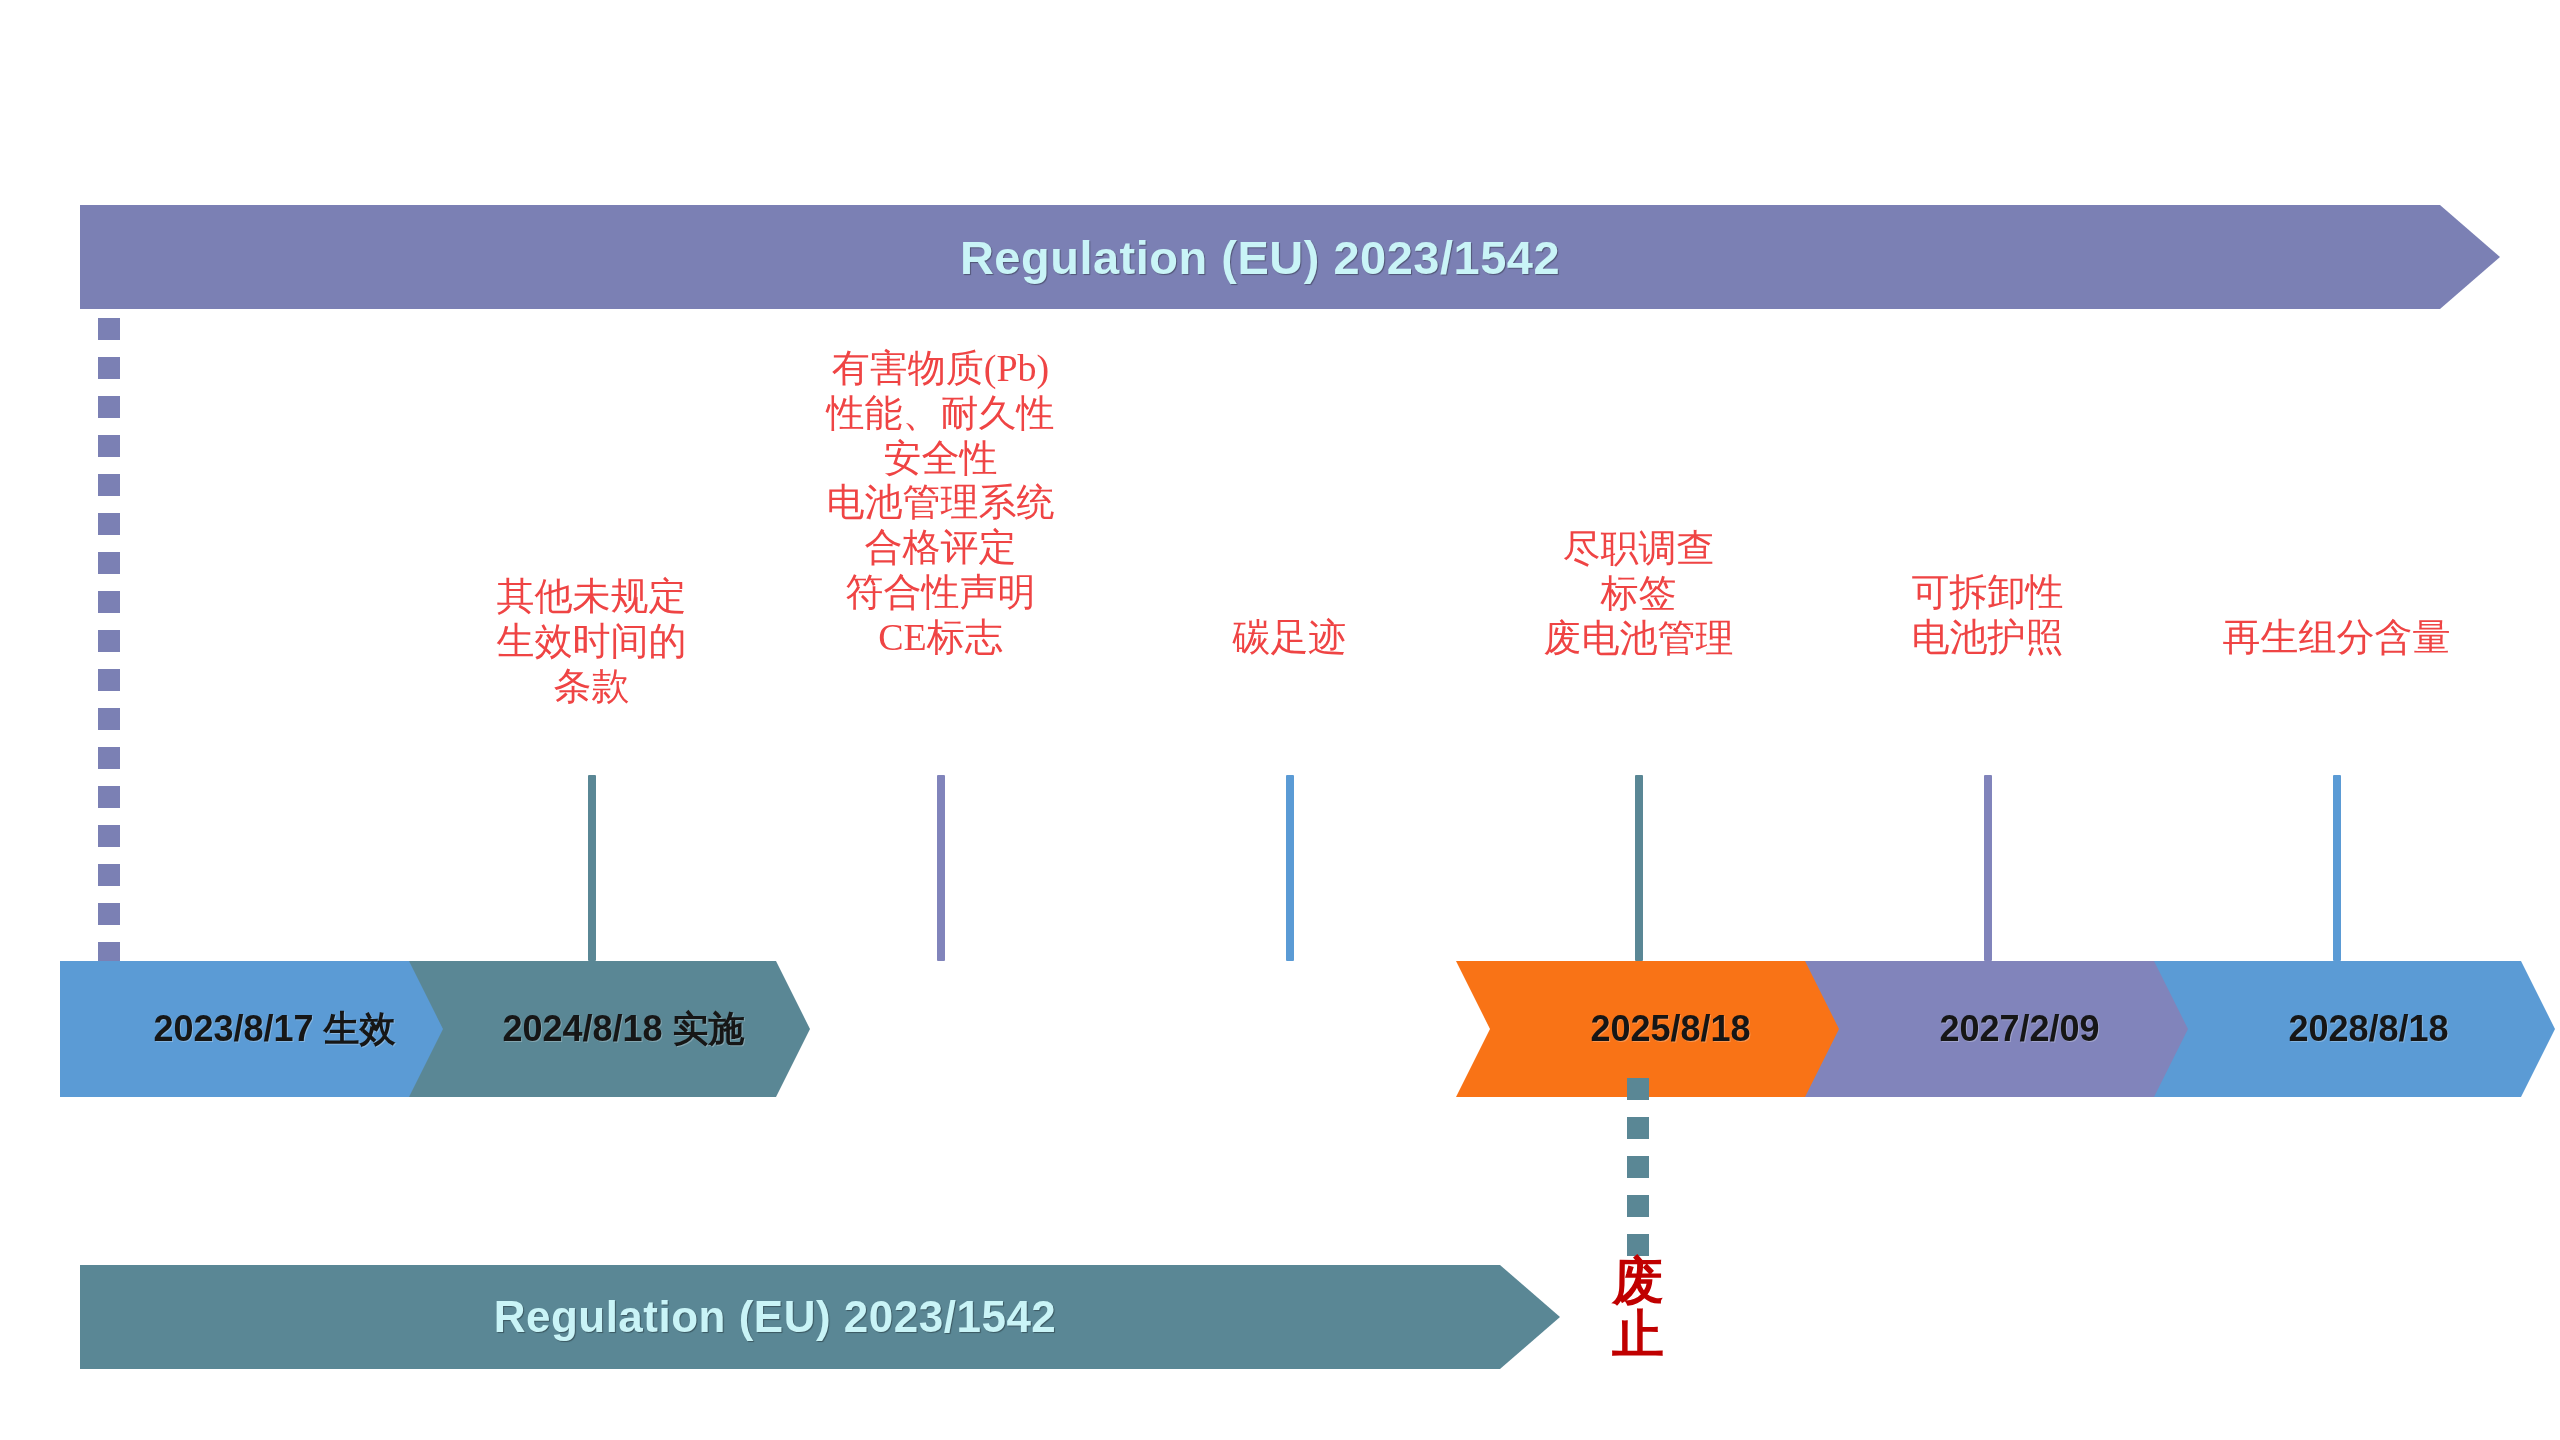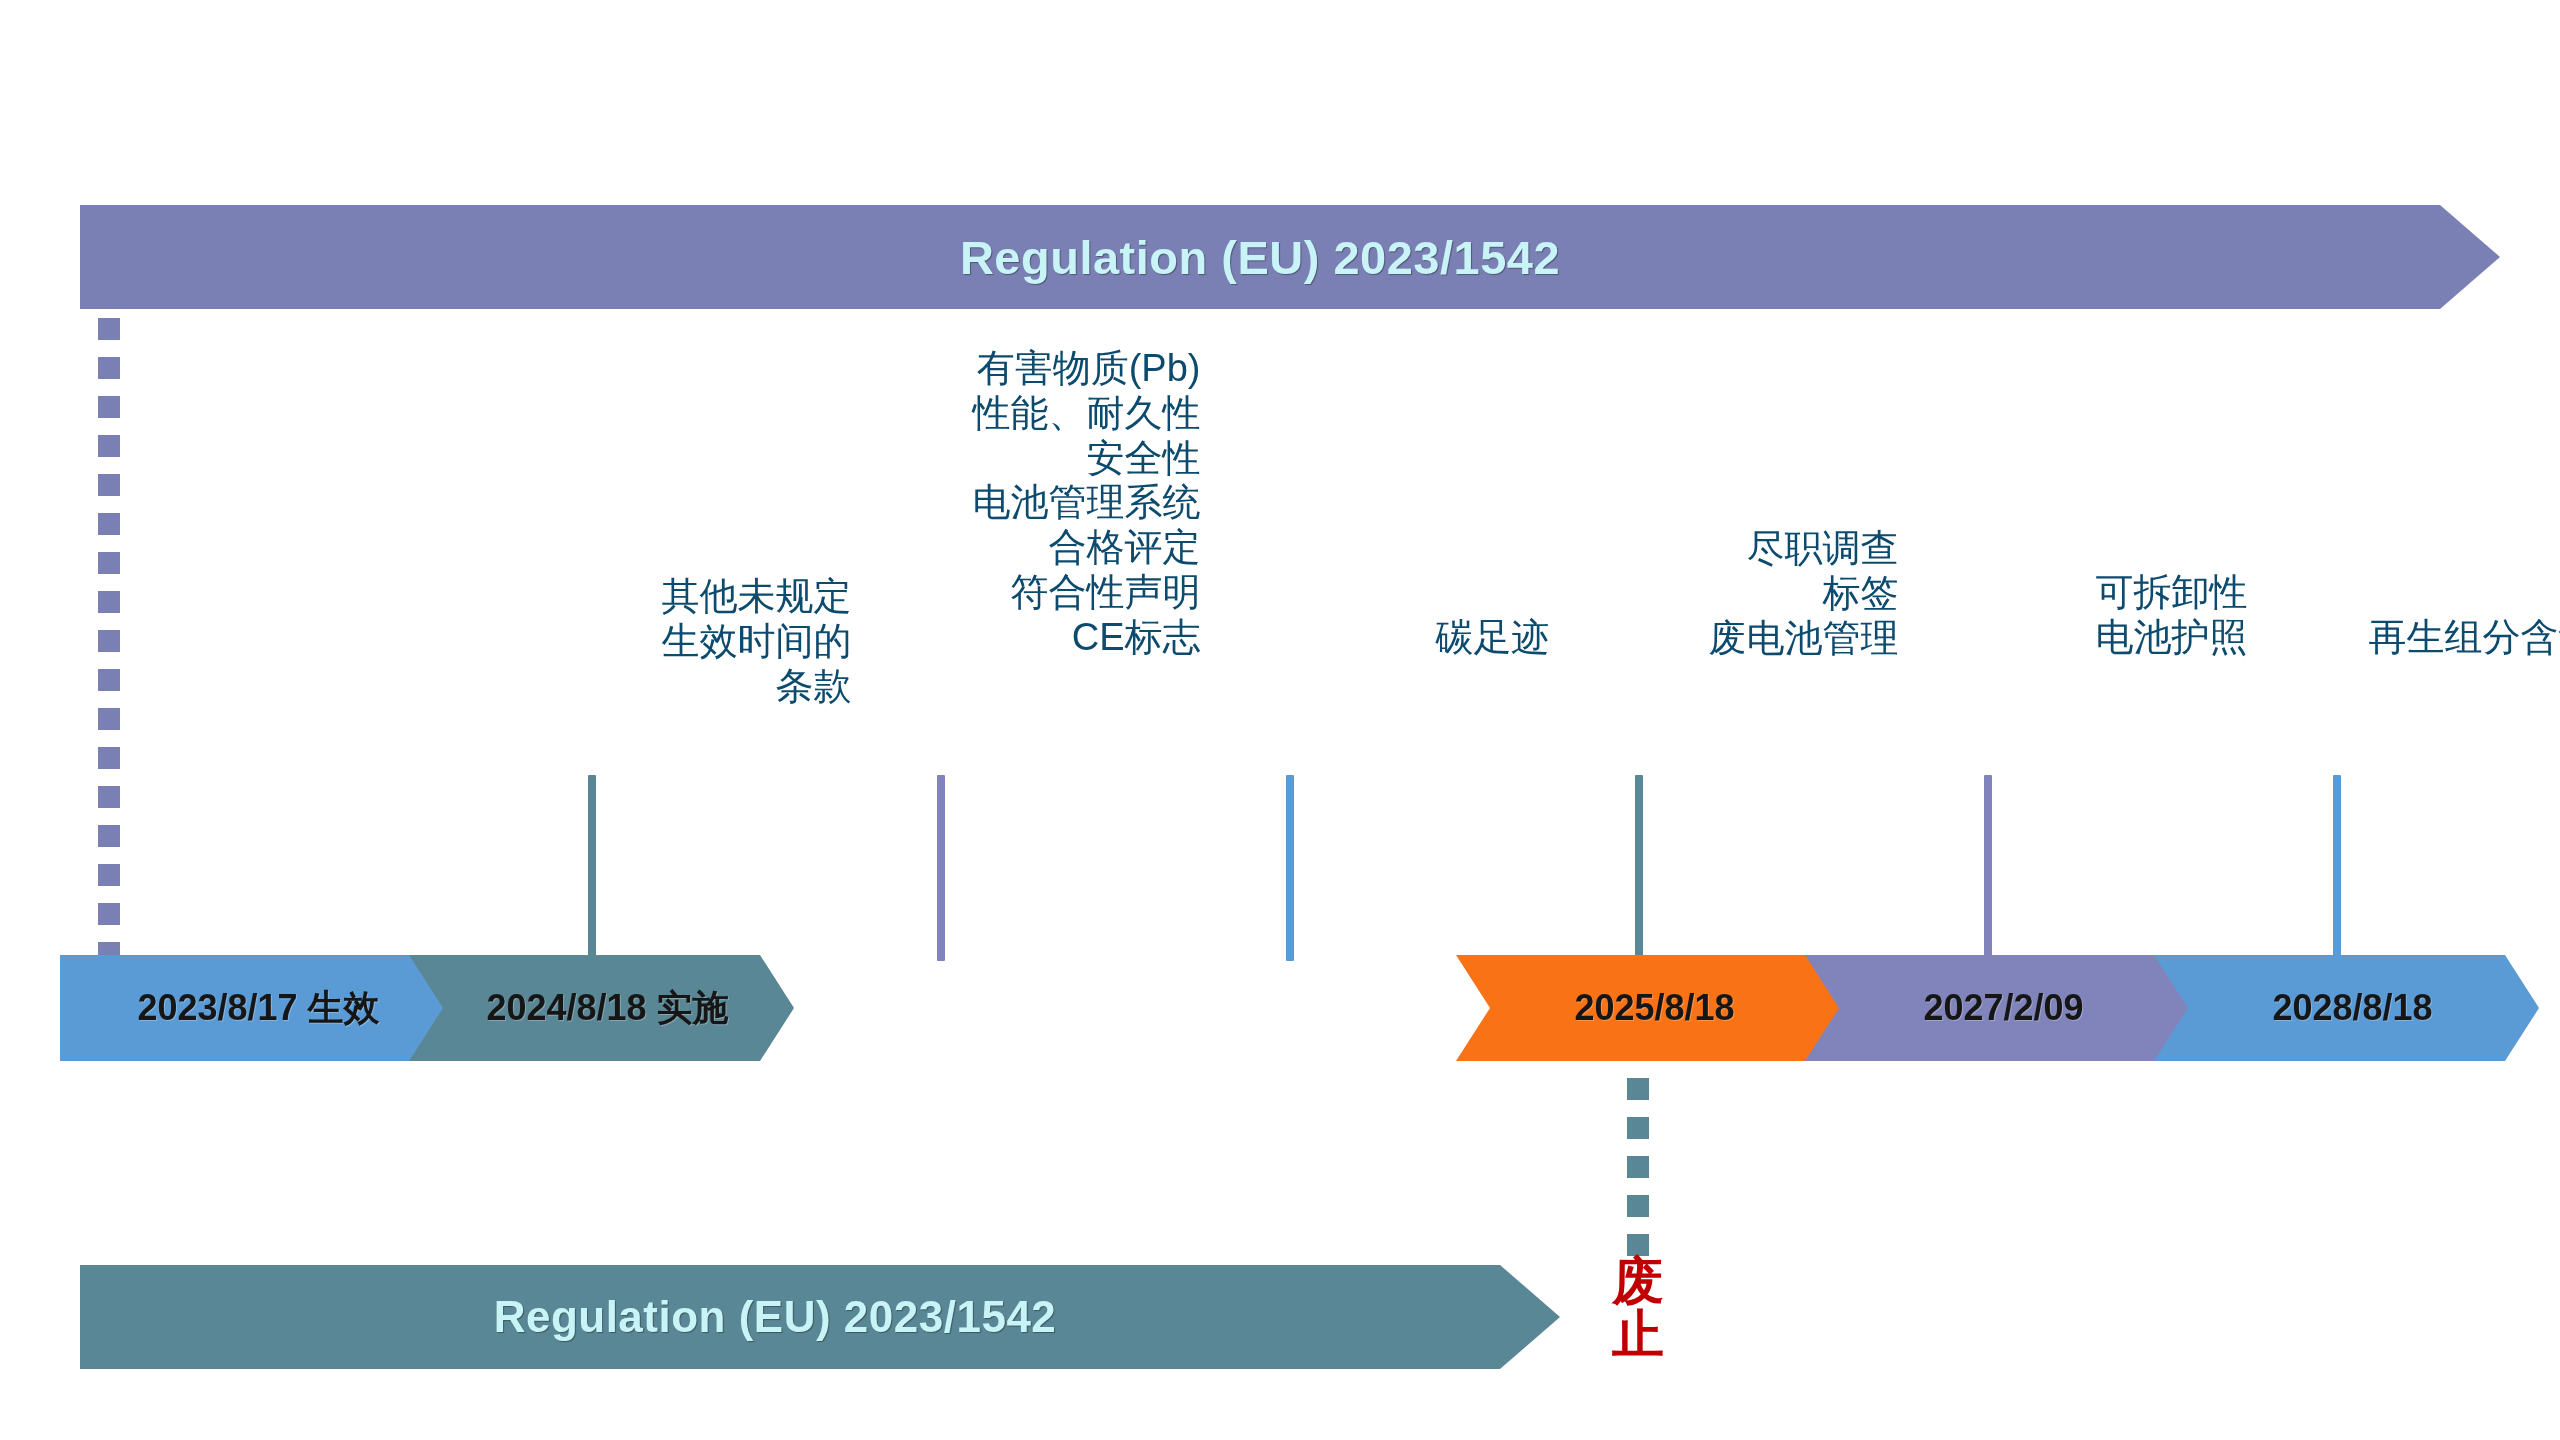--- a/index.html
+++ b/index.html
@@ -44,49 +44,50 @@
     display:block;width:22px;height:22px;margin-bottom:17px;
   }
   #dotted-left{left:98px;top:318px;}
   #dotted-left i{background:#7b80b4;}
   #dotted-abolish{left:1627px;top:1078px;}
   #dotted-abolish i{background:#5a8795;}
 
   
   #chevrons{position:absolute;left:60px;top:955px;height:106px;width:2450px;}
   .chev{
-    position:absolute;top:0;height:106px;
+    position:absolute;top:6px;height:136px;
     display:flex;align-items:center;justify-content:center;
     -webkit-clip-path:polygon(0 0, calc(100% - 34px) 0, 100% 50%, calc(100% - 34px) 100%, 0 100%, 34px 50%);
     clip-path:polygon(0 0, calc(100% - 34px) 0, 100% 50%, calc(100% - 34px) 100%, 0 100%, 34px 50%);
+    padding-left:16px;
   }
   .chev.first{
     -webkit-clip-path:polygon(0 0, calc(100% - 34px) 0, 100% 50%, calc(100% - 34px) 100%, 0 100%);
     clip-path:polygon(0 0, calc(100% - 34px) 0, 100% 50%, calc(100% - 34px) 100%, 0 100%);
   }
   .chev span{
     font-size:36px;font-weight:bold;color:#161616;
     white-space:nowrap;
     text-shadow:1px 1px 0 rgba(255,255,255,.25);
     transform:translateX(6px);
   }
 
   
   .stem{position:absolute;width:8px;border-radius:1px;}
 
   
   .mlabel{
     position:absolute;
-    text-align:right;
+    text-align:center;
     font-size:38px;
     line-height:1.18;
-    color:#0c4a6e;
+    color:#ef4444;
     white-space:pre-line;
     transform:translateX(-50%);
-    font-family:Liberation Sans, sans-serif;
+    font-family:Liberation Serif, serif;
   }
 
   
   #abolish-text{
     position:absolute;left:1595px;top:1255px;width:86px;
     color:#c00000;font-weight:bold;font-size:52px;line-height:1.02;
     text-align:center;
     font-family:"DejaVu Sans","Liberation Sans",sans-serif;
   }
   #abolish-text b{display:block;}

